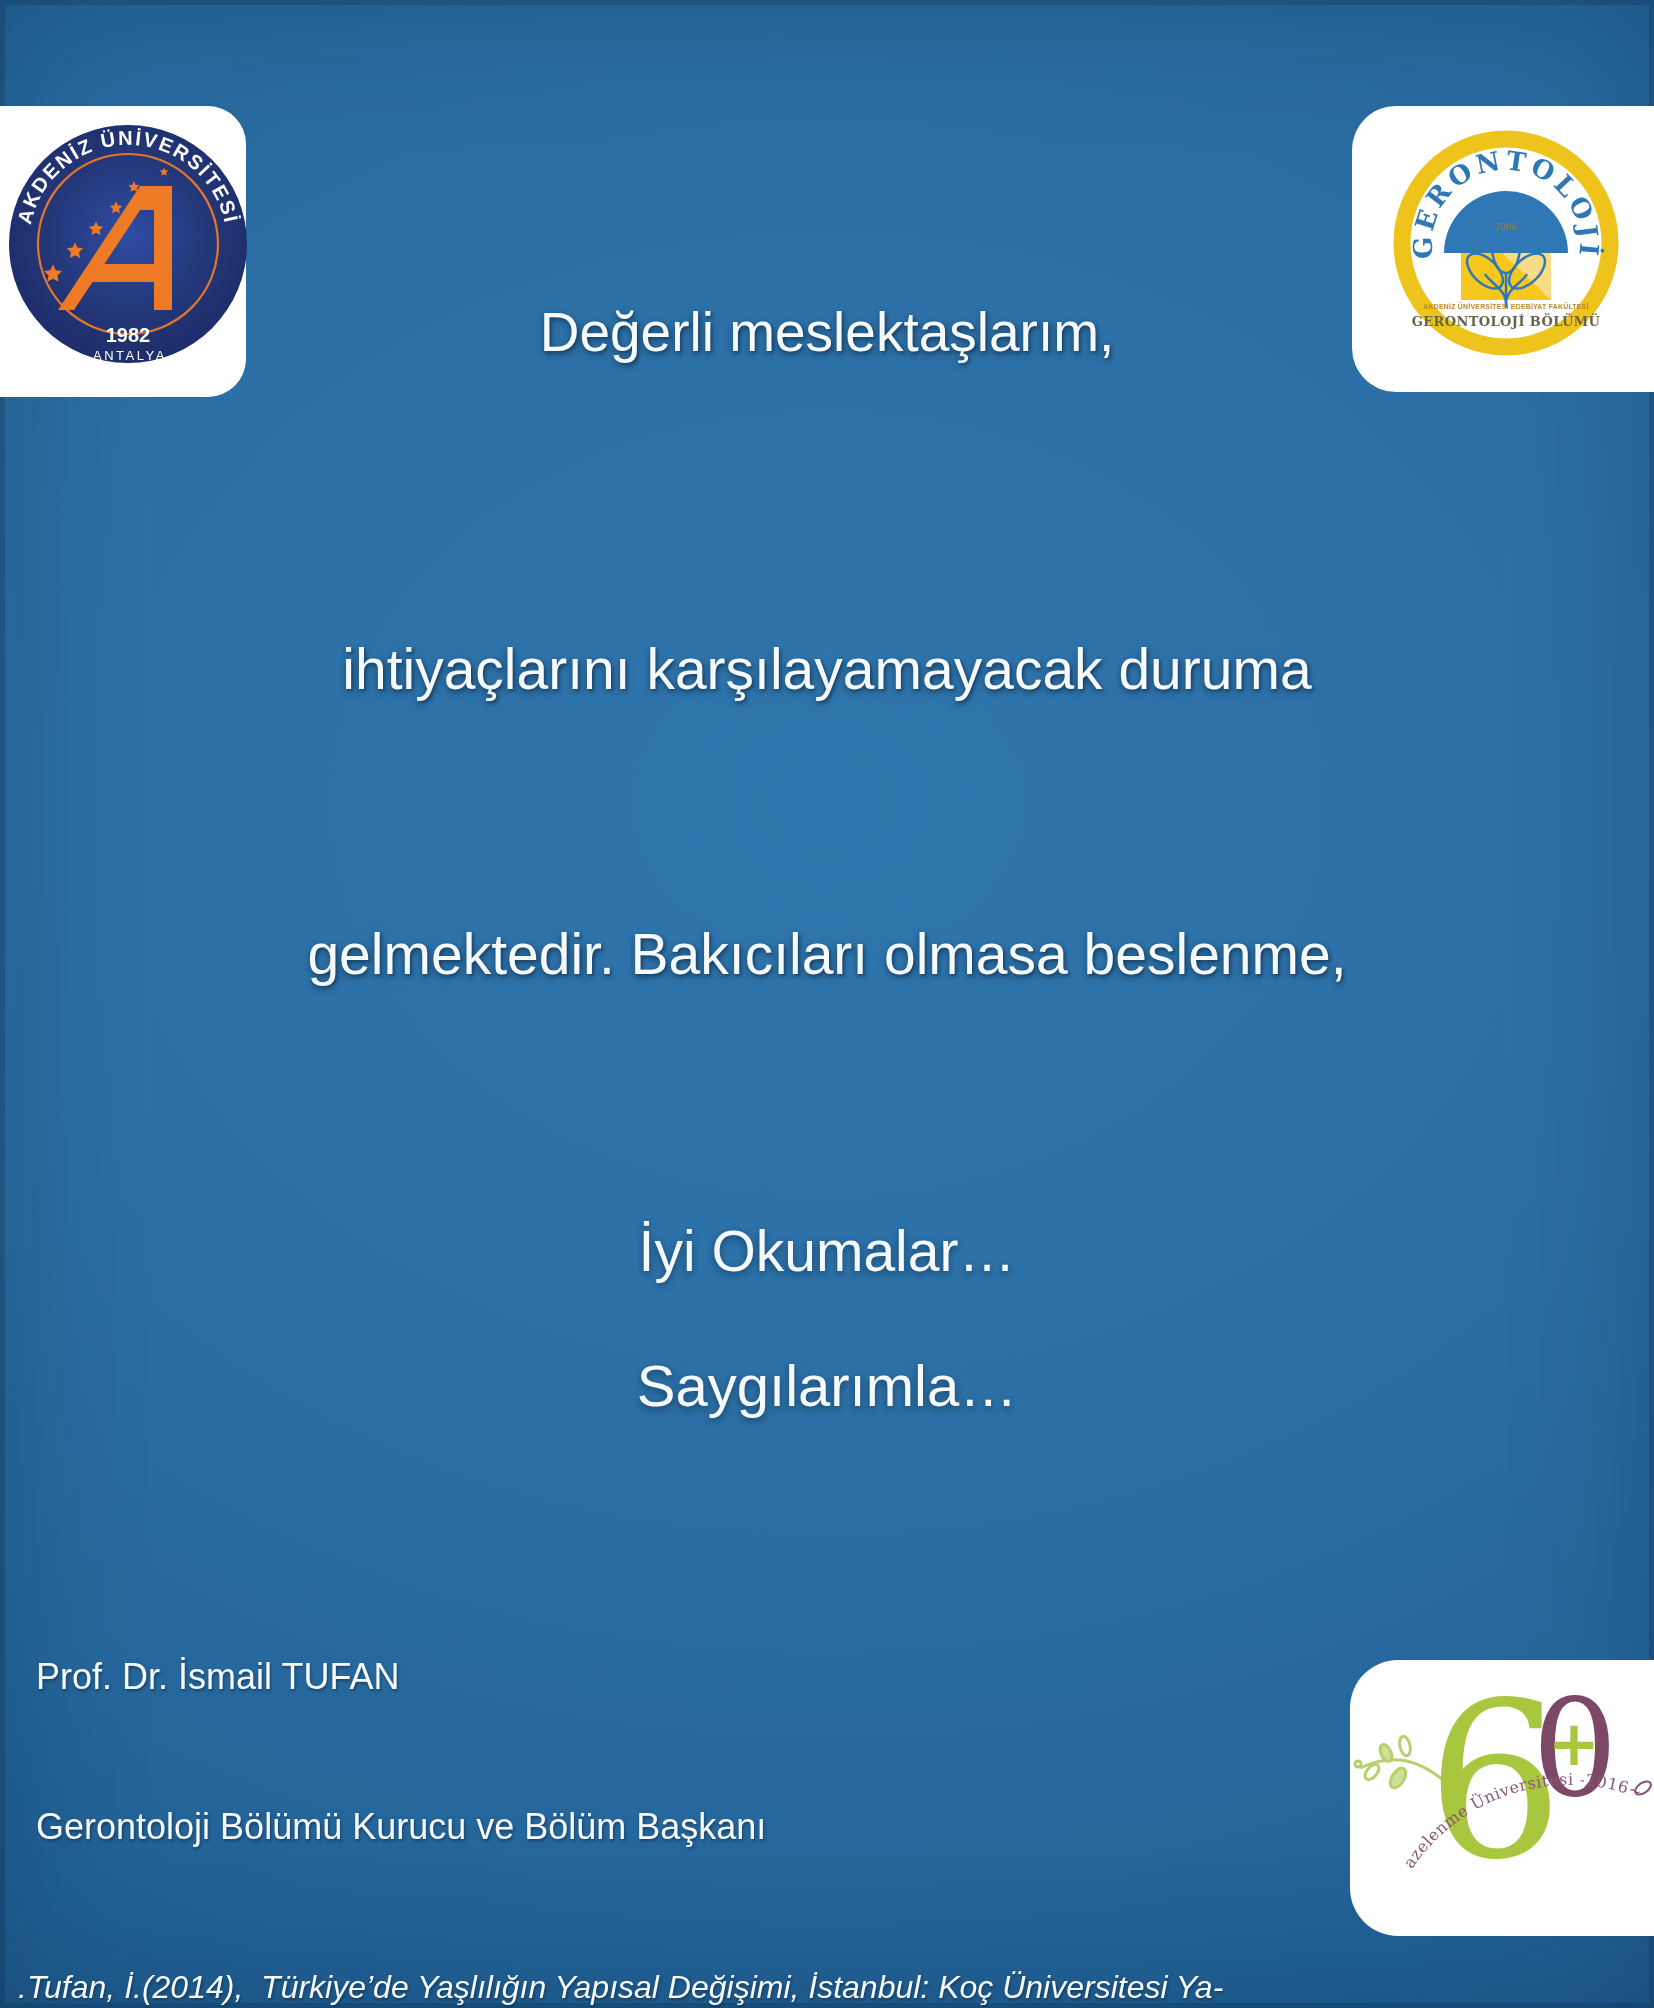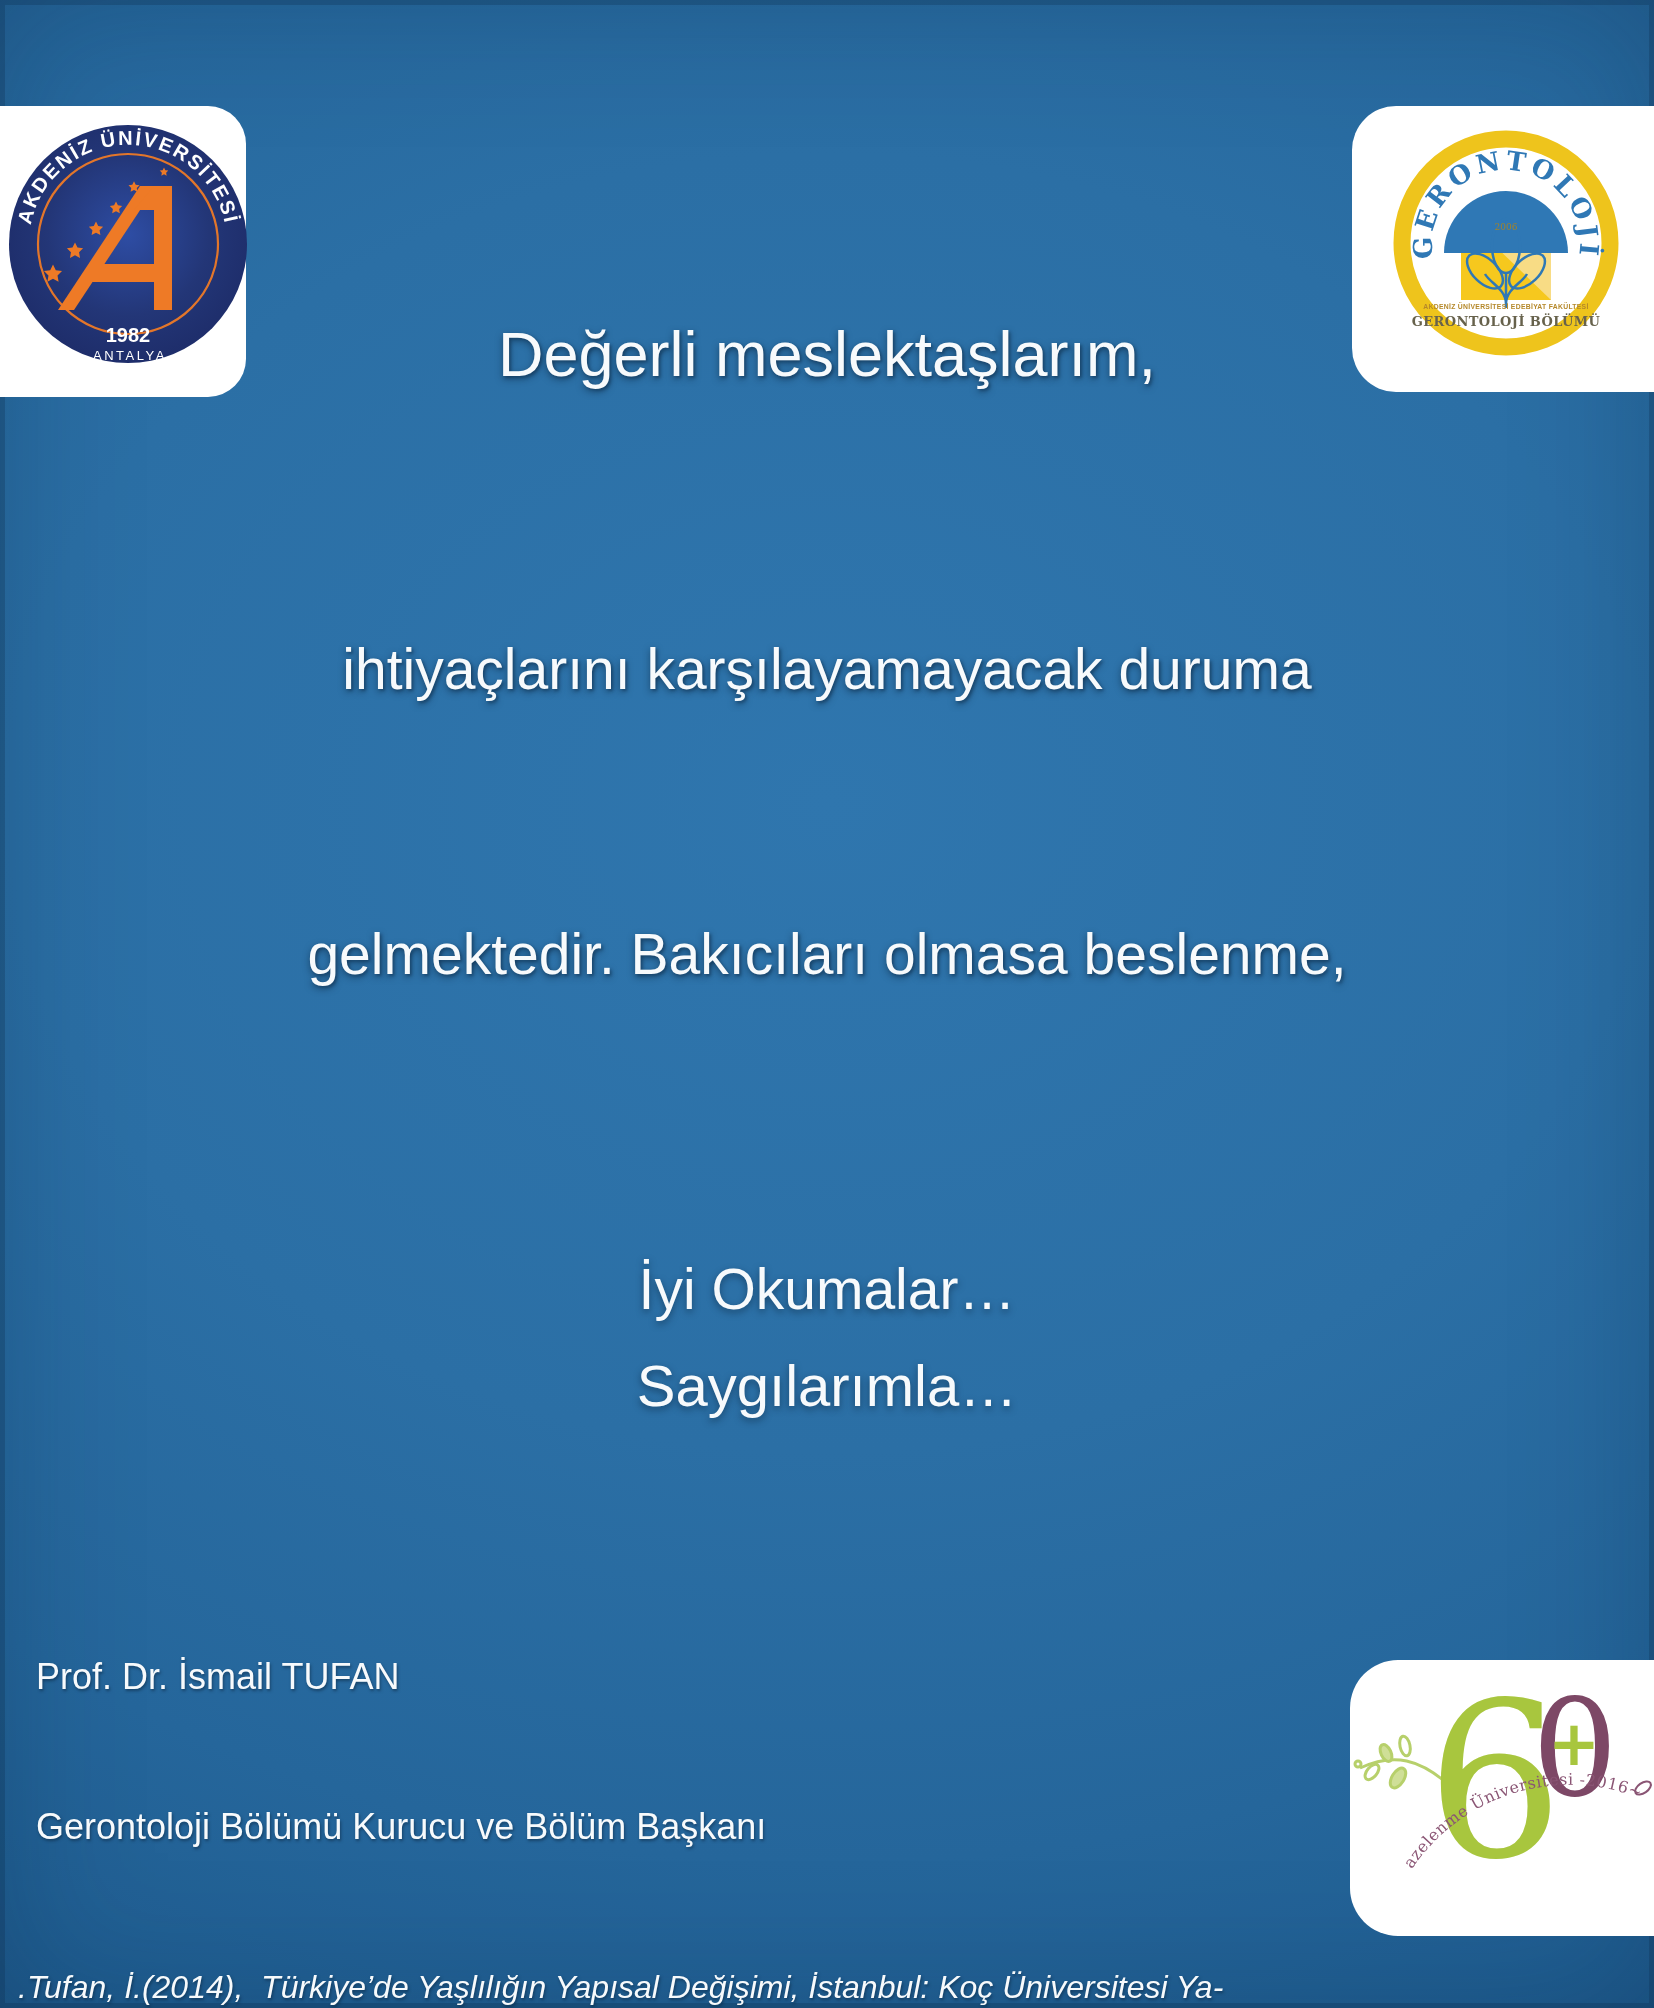--- a/index.html
+++ b/index.html
@@ -9,24 +9,24 @@
     width:1654px;height:2008px;
     overflow:hidden;
     font-family:"Liberation Sans", sans-serif;
     background:
       radial-gradient(ellipse 130% 85% at 50% 40%,
         #2f76ae 0%, #2b6fa5 38%, #25669b 62%, #1e5b8e 82%, #185080 100%);
     box-shadow: inset 0 0 140px rgba(8,35,62,.25), inset 0 0 0 5px rgba(13,47,79,.28);
   }
   .txt{position:absolute;color:#f7fafc;white-space:pre-wrap;}
   .center{left:0;width:100%;text-align:center;}
-  .heading{top:300px;font-size:63px;text-shadow:0 3px 7px rgba(8,30,52,.5),2px 2px 3px rgba(8,30,52,.35);margin-top:18px;}
+  .heading{top:300px;font-size:55px;text-shadow:0 3px 7px rgba(8,30,52,.5),2px 2px 3px rgba(8,30,52,.35);}
   .paragraph{top:432px;font-size:57px;line-height:95px;
              text-shadow:0 3px 7px rgba(8,30,52,.5),2px 2px 3px rgba(8,30,52,.35);}
-  .closing1{top:1256px;font-size:57px;text-shadow:0 3px 7px rgba(8,30,52,.5);}
+  .closing1{top:1218px;font-size:57px;text-shadow:0 3px 7px rgba(8,30,52,.5);}
   .closing2{top:1352px;font-size:58px;text-shadow:0 3px 7px rgba(8,30,52,.5);}
   .signature{top:1552px;left:36px;font-size:36px;line-height:50px;
              text-shadow:1px 2px 3px rgba(8,30,52,.5);}
   .citation{top:1862px;left:18px;font-size:32px;line-height:50px;font-style:italic;
             text-shadow:1px 2px 3px rgba(8,30,52,.5);}
   .card{position:absolute;background:#ffffff;}
   .card-akdeniz{left:-50px;top:106px;width:296px;height:291px;border-radius:38px;}
   .card-gerontoloji{left:1352px;top:106px;width:360px;height:286px;border-radius:44px;}
   .card-tazelenme{left:1350px;top:1660px;width:360px;height:276px;border-radius:48px;}
   .card svg{position:absolute;}

